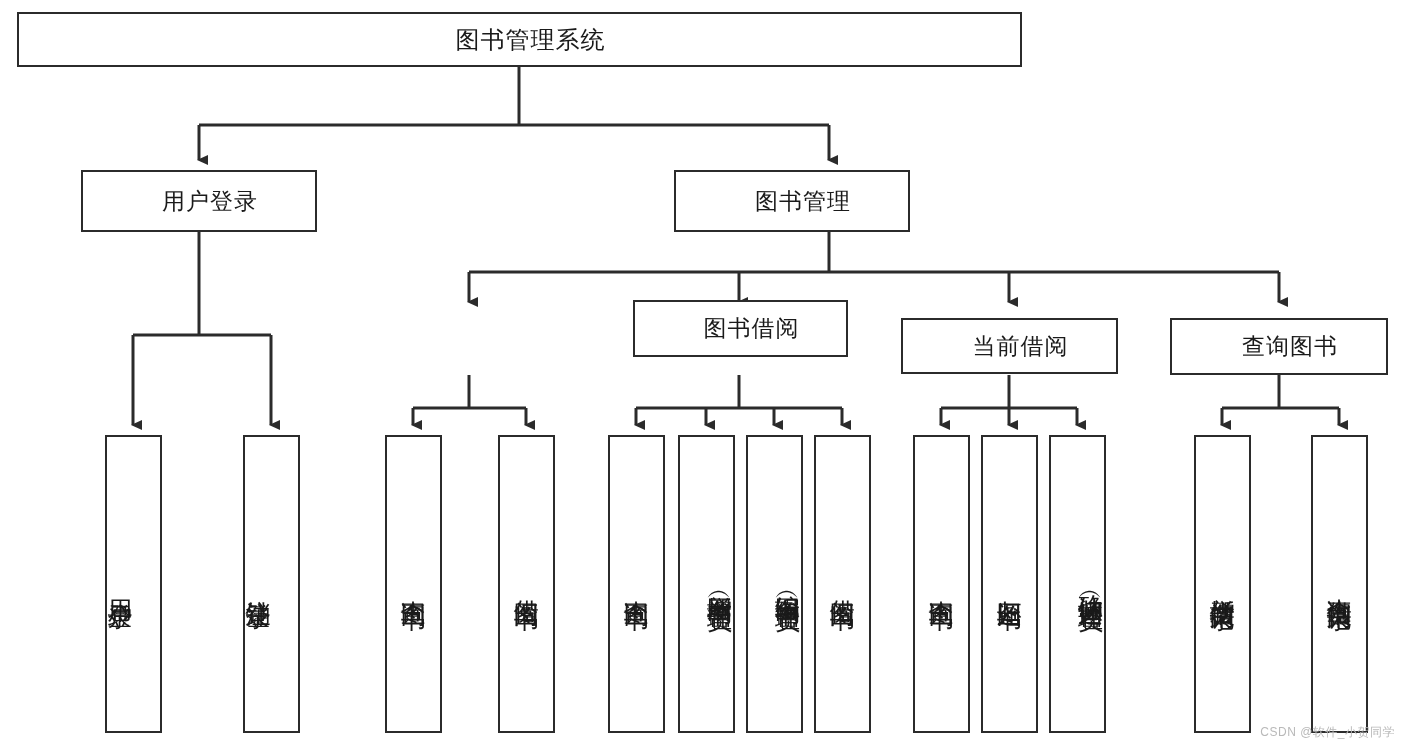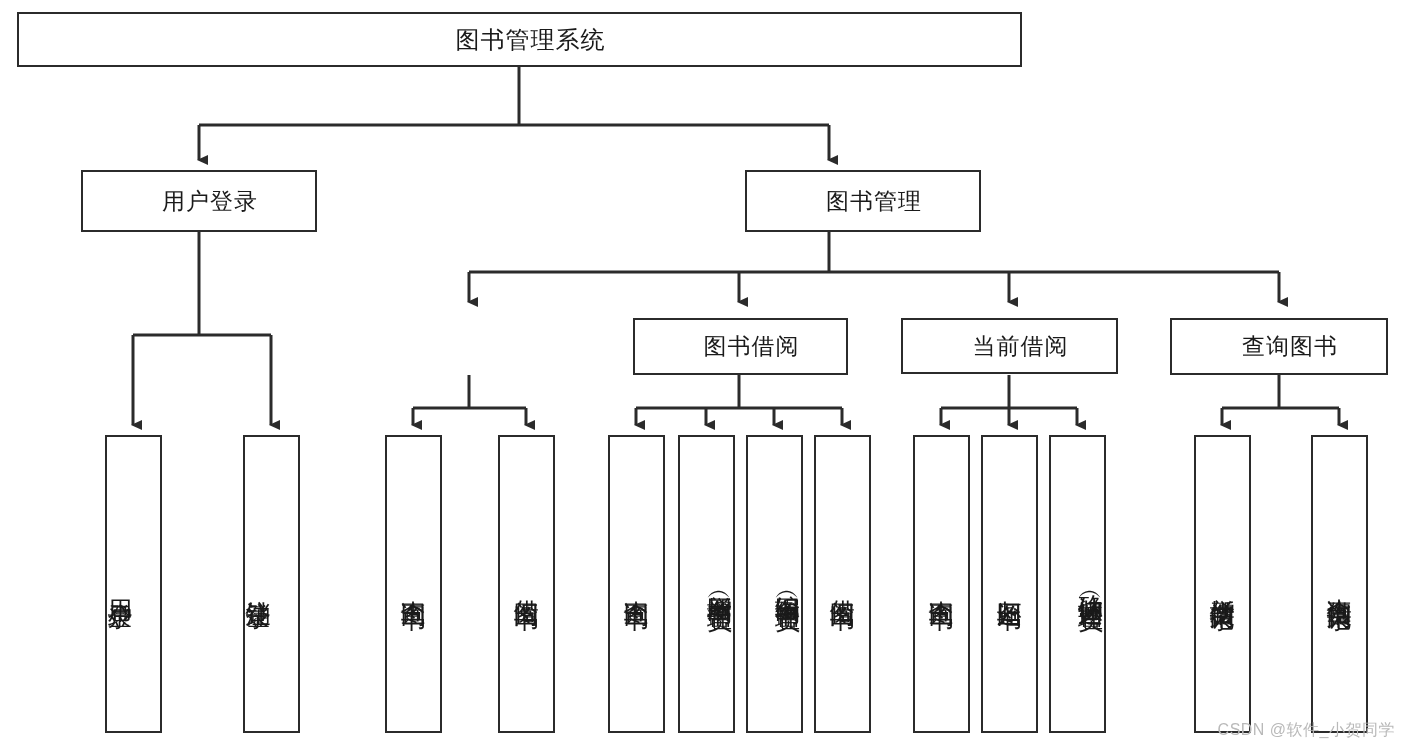--- a/index.html
+++ b/index.html
@@ -55,21 +55,21 @@
   .node.vert.align-bottom {
     align-items: flex-end;
   }
   .node.vert.align-top {
     align-items: flex-start;
   }
   .watermark {
     position: absolute;
     right: 10px;
     bottom: 6px;
-    font-size: 16px;
+    font-size: 12px;
     color: #b9b9b9;
     letter-spacing: 0.5px;
     white-space: nowrap;
   }
 </style>
 </head>
 <body>
 
 <div id="canvas">
 
@@ -123,25 +123,25 @@
     </g>
   </svg>
 
   <div class="node horiz root" style="left:17px; top:12px; width:1005px; height:55px;">
     <span>图书管理系统</span>
   </div>
 
   <div class="node horiz" style="left:81px; top:170px; width:236px; height:62px;">
     <span>用户登录</span>
   </div>
-  <div class="node horiz" style="left:745px; top:170px; width:236px; height:62px;text-align:center;">
+  <div class="node horiz" style="left:674px; top:170px; width:236px; height:62px;text-align:center;">
     <span>图书管理</span>
   </div>
 
-  <div class="node horiz" style="left:633px; top:318px; width:215px; height:57px;">
+  <div class="node horiz" style="left:633px; top:300px; width:215px; height:57px;">
     <span>图书借阅</span>
   </div>
   <div class="node horiz" style="left:901px; top:318px; width:217px; height:56px;">
     <span>当前借阅</span>
   </div>
   <div class="node horiz" style="left:1170px; top:318px; width:218px; height:57px;">
     <span>查询图书</span>
   </div>
 
   <div class="node vert align-bottom" style="left:105px; top:435px; width:57px; height:298px;">

